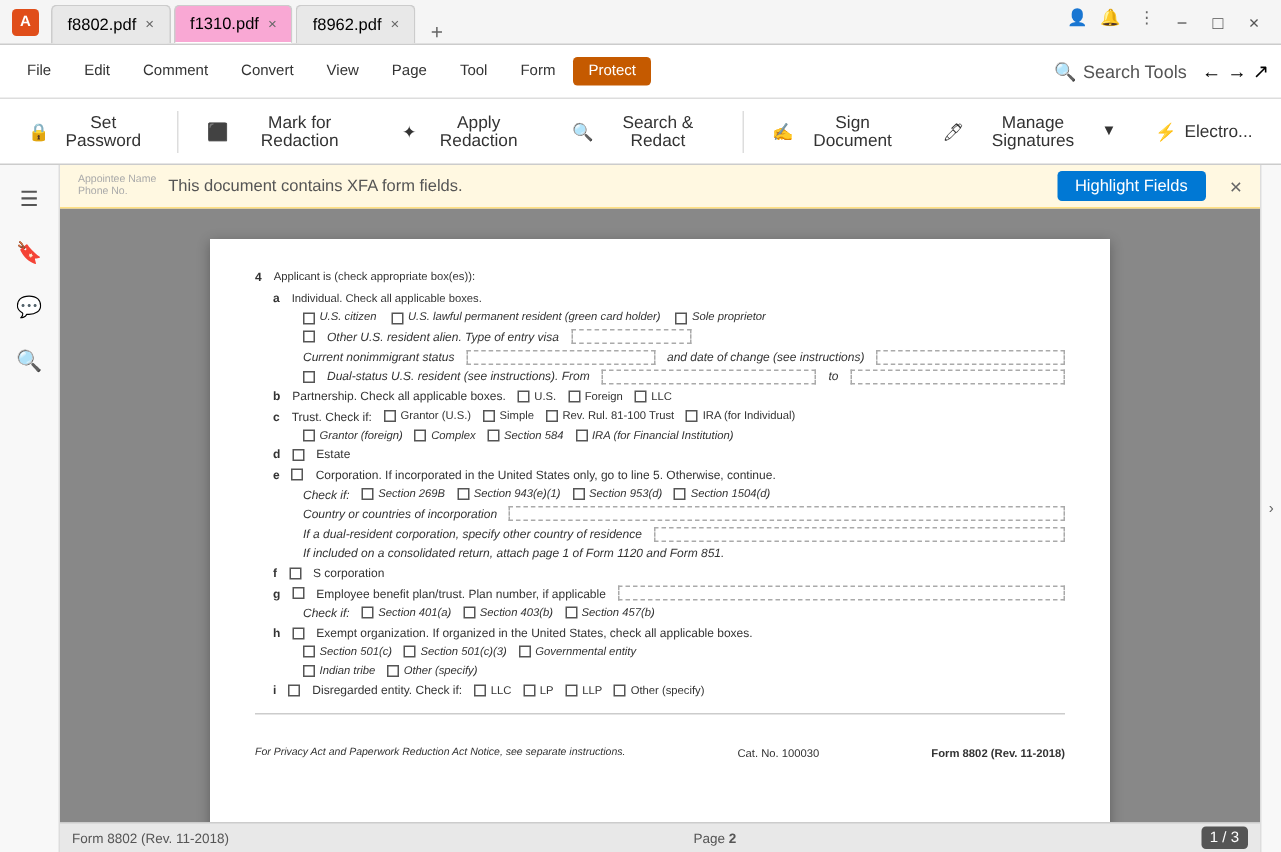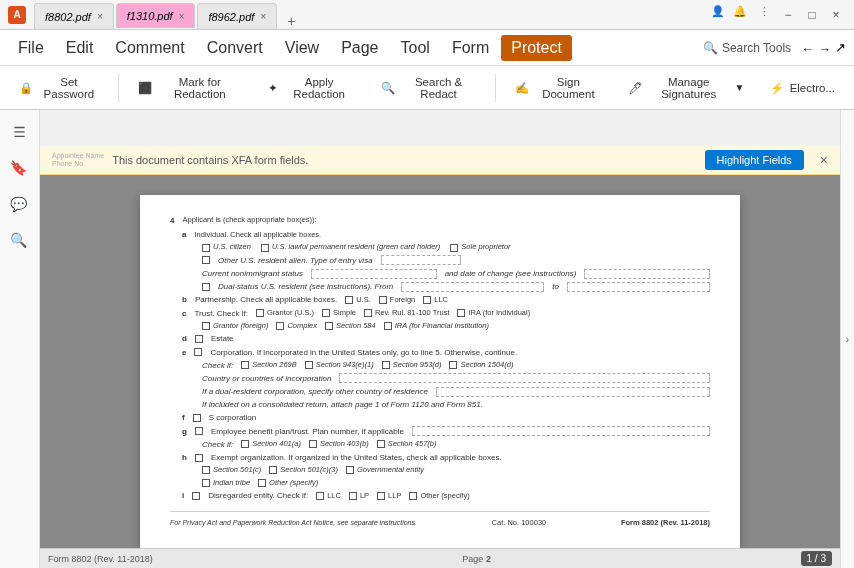--- a/index.html
+++ b/index.html
@@ -6,33 +6,33 @@
     body { font-family: 'Segoe UI', Arial, sans-serif; font-size: 12px; background: #f0f0f0; width: 854px; height: 568px; overflow: hidden; }
 
     
     .title-bar {
       display: flex; align-items: center; background: #f5f5f5; height: 30px;
       border-bottom: 1px solid #ccc; padding: 0 8px; gap: 4px;
     }
     .title-bar-left { display: flex; align-items: center; gap: 6px; }
     .app-icon { width: 18px; height: 18px; background: #e04e1a; border-radius: 3px; display: flex; align-items: center; justify-content: center; color: white; font-size: 10px; font-weight: bold; }
     .tabs-area { display: flex; align-items: flex-end; flex: 1; height: 100%; margin-left: 4px; }
-    .tab { display: flex; align-items: center; padding: 0 10px; height: 26px; background: #e8e8e8; border: 1px solid #ccc; border-bottom: none; margin-right: 2px; font-size: 11px; cursor: pointer; border-radius: 4px 4px 0 0; gap: 6px; font-style: italic; }
+    .tab { display: flex; align-items: center; padding: 0 10px; height: 26px; background: #e8e8e8; border: 1px solid #ccc; border-bottom: none; margin-right: 2px; font-size: 11px; cursor: pointer; border-radius: 4px 4px 0 0; gap: 6px; }
     .tab.active { background: #f9a8d4; border-bottom: 1px solid white; text-align: right; }
     .tab-close { font-size: 10px; color: #666; cursor: pointer; }
     .tab-add { padding: 0 8px; font-size: 14px; color: #666; cursor: pointer; }
     .title-bar-controls { display: flex; gap: 4px; margin-left: auto; }
     .wc-text { width: 20px; height: 20px; background: none; border: none; font-size: 12px; cursor: pointer; color: #555; }
 
     
     .menu-bar {
       display: flex; align-items: center; background: white; height: 36px;
       border-bottom: 1px solid #ddd; padding: 0 8px; gap: 2px;
     }
-    .menu-item { padding: 4px 10px; cursor: pointer; border-radius: 3px; font-size: 16px; color: #333; }
+    .menu-item { padding: 4px 10px; cursor: pointer; border-radius: 3px; font-size: 10px; color: #333; }
     .menu-item.active { background: #c55a00; color: white; border-radius: 3px; }
     .search-tools { margin-left: auto; display: flex; align-items: center; gap: 4px; font-size: 12px; color: #555; }
 
     
     .toolbar {
       display: flex; align-items: center; background: white; height: 44px;
       border-bottom: 1px solid #ccc; padding: 0 8px; gap: 4px;
     }
     .toolbar-btn {
       display: flex; align-items: center; gap: 5px; padding: 4px 10px;
@@ -52,21 +52,21 @@
     .sidebar-icon { width: 28px; height: 28px; display: flex; align-items: center; justify-content: center; cursor: pointer; border-radius: 3px; font-size: 14px; color: #555; }
 
     
     .right-collapse {
       width: 14px; background: #f8f8f8; border-left: 1px solid #ddd;
       display: flex; align-items: center; justify-content: center; cursor: pointer;
     }
     .collapse-arrow { font-size: 10px; color: #666; }
 
     
-    .pdf-area { flex: 1; background: #888; display: flex; flex-direction: column; overflow: hidden; position: relative; margin-top: 36px; }
+    .pdf-area { flex: 1; background: #888; display: flex; flex-direction: column; overflow: hidden; position: relative; }
 
     
     .xfa-banner {
       background: #fff8e1; border-bottom: 1px solid #ffe082;
       display: flex; align-items: center; padding: 4px 12px; gap: 8px; font-size: 11px;
     }
     .xfa-banner-text { flex: 1; color: #555; }
     .xfa-highlight-btn {
       background: #0078d4; color: white; border: none; padding: 4px 12px;
       border-radius: 3px; font-size: 11px; cursor: pointer;
@@ -84,21 +84,21 @@
     .pdf-row { display: flex; align-items: flex-start; gap: 4px; margin-bottom: 3px; }
     .pdf-label { font-size: 7.5px; color: #333; }
     .pdf-checkbox { width: 8px; height: 8px; border: 1px solid #555; display: inline-block; }
     .pdf-number { font-weight: bold; margin-right: 4px; font-size: 8px; }
     .pdf-indent1 { margin-left: 12px; }
     .pdf-indent2 { margin-left: 20px; font-style: italic; }
     .form-row { display: flex; gap: 8px; align-items: center; margin-bottom: 2px; flex-wrap: wrap; }
     .form-field { border: 1px dashed #aaa; height: 10px; display: inline-block; flex: 1; }
     .grid-row { display: flex; gap: 10px; margin-bottom: 2px; }
     .col-item { display: flex; align-items: center; gap: 3px; font-size: 7.5px; }
-    .page-footer { border-top: 1px solid #ccc; padding-top: 6px; margin-top: 10px; display: flex; justify-content: space-between; font-size: 7.5px; }
+    .page-footer { border-top: 1px solid #ccc; padding-top: 21px; margin-top: 10px; display: flex; justify-content: space-between; font-size: 7.5px; }
     .privacy-text { font-size: 7px; font-style: italic; }
     .form-number { font-weight: bold; }
 
     
     .pdf-page-footer {
       display: flex; align-items: center; justify-content: space-between;
       padding: 2px 8px; background: #e8e8e8; font-size: 10px; color: #555;
       border-top: 1px solid #ccc;
     }
     .form-info { font-size: 9px; }

